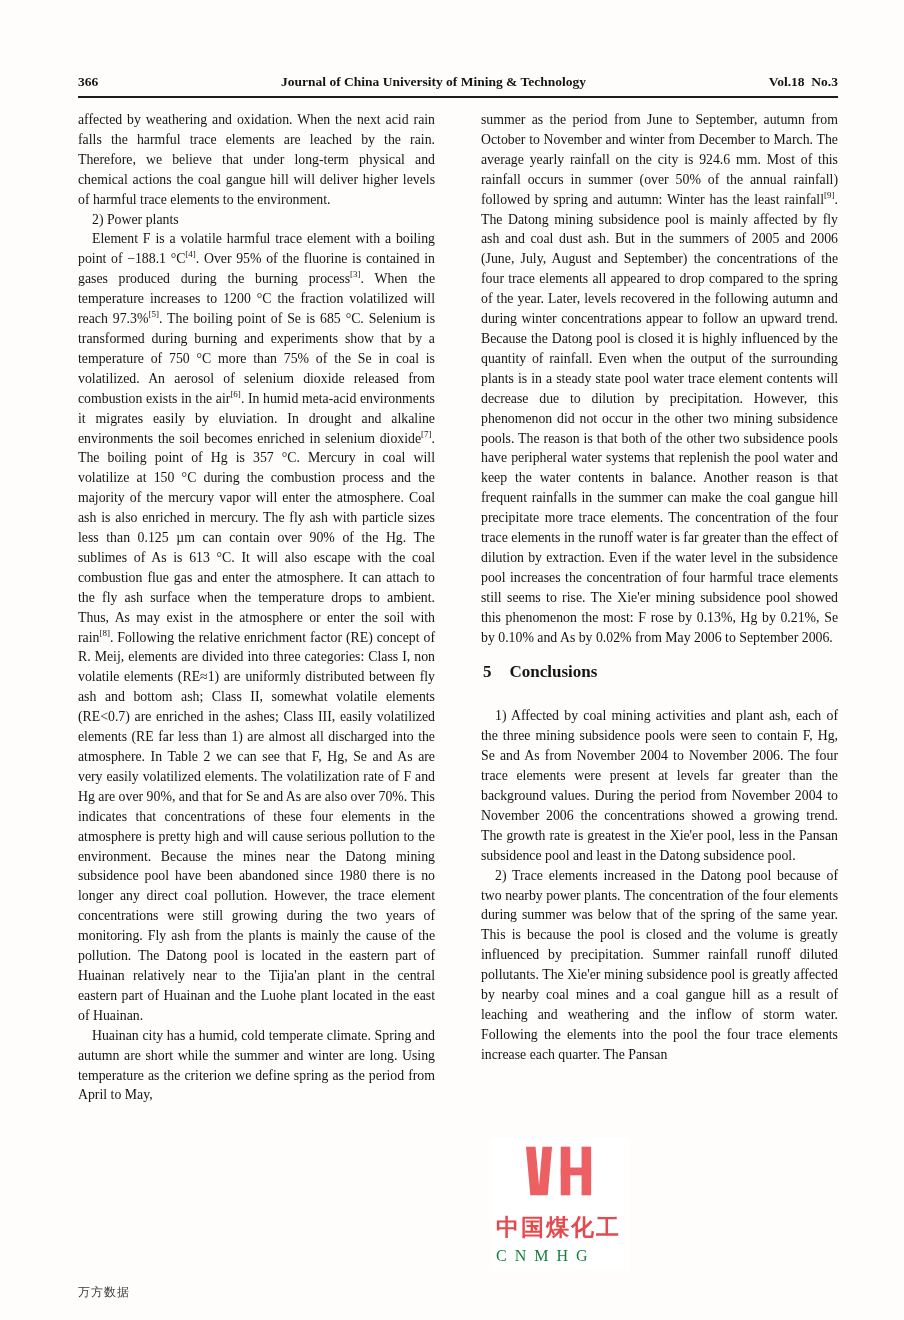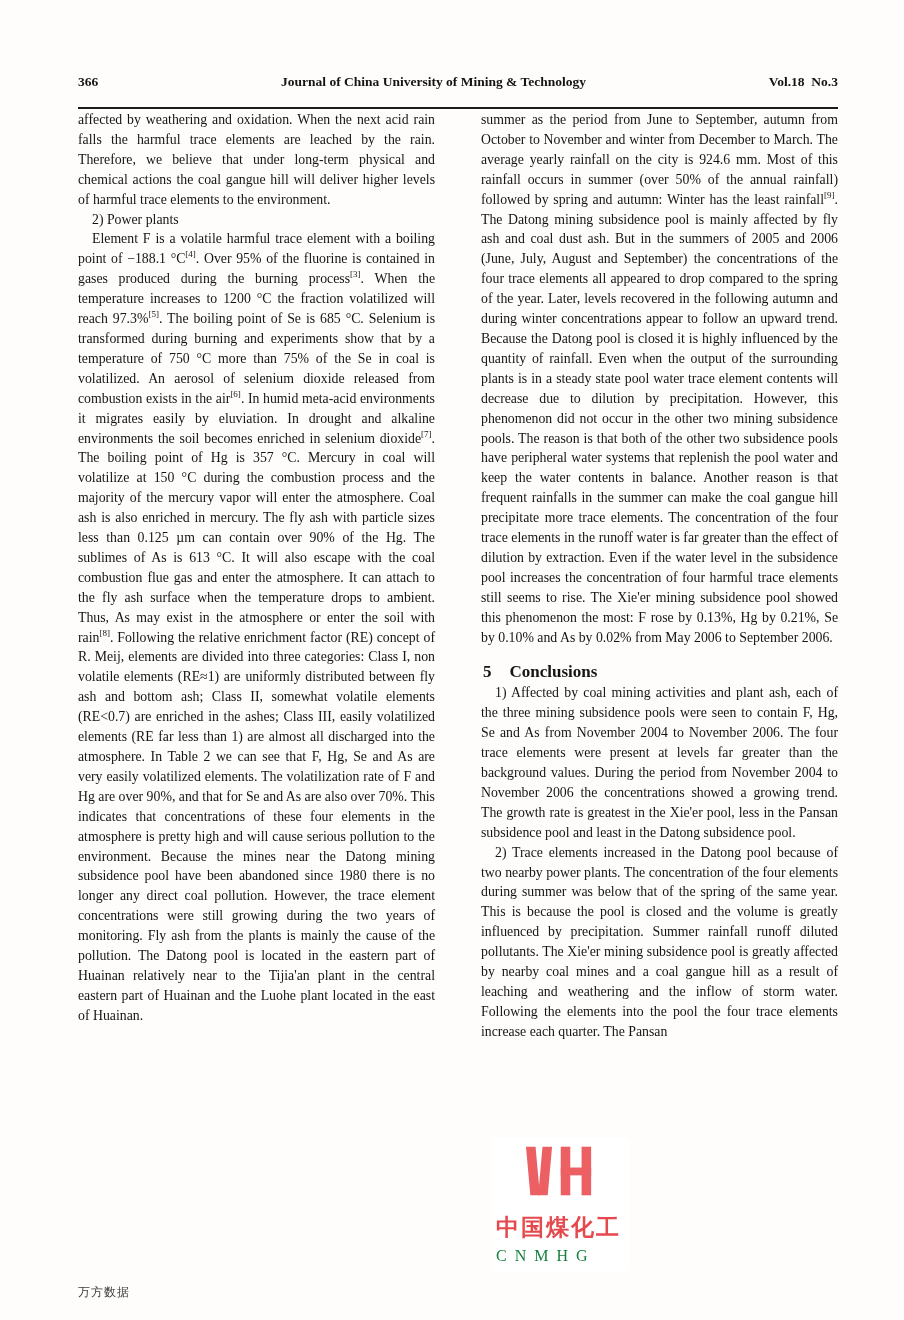--- a/index.html
+++ b/index.html
@@ -15,21 +15,21 @@
   }
   .page-header {
     position: absolute;
     left: 78px;
     right: 66px;
     top: 74px;
     display: flex;
     justify-content: space-between;
     align-items: baseline;
     border-bottom: 2px solid #1c1c1c;
-    padding-bottom: 17px;
+    padding-bottom: 6px;
     font-size: 13.5px;
   }
   .page-num { font-weight: bold; }
   .journal-title { font-weight: bold; }
   .vol-info { font-weight: bold; }
   .columns {
     position: absolute;
     left: 78px;
     top: 110px;
     width: 760px;
@@ -41,21 +41,21 @@
     font-size: 13.8px;
     line-height: 19.9px;
     text-align: justify;
   }
   .para { margin: 0; }
   .para.indent { text-indent: 14px; }
   sup { font-size: 9px; line-height: 0; }
   .section-heading {
     font-size: 17px;
     font-weight: bold;
-    margin: 15px 0 1px 2px;
+    margin: 15px 0 24px 2px;
     font-family: "Liberation Serif", serif;
   }
   .sec-num { margin-right: 18px; }
   .watermark {
     position: absolute;
     left: 492px;
     top: 1138px;
     display: flex;
     align-items: center;
     gap: 12px;
@@ -100,20 +100,21 @@
     <span class="journal-title">Journal of China University of Mining &amp; Technology</span>
     <span class="vol-info">Vol.18&nbsp;&nbsp;No.3</span>
   </header>
 
   <main class="columns">
 
     <section class="col">
       <p class="para">affected by weathering and oxidation. When the next acid rain falls the harmful trace elements are leached by the rain. Therefore, we believe that under long-term physical and chemical actions the coal gangue hill will deliver higher levels of harmful trace elements to the environment.</p>
       <p class="para indent">2) Power plants</p>
       <p class="para indent">Element F is a volatile harmful trace element with a boiling point of −188.1 °C<sup>[4]</sup>. Over 95% of the fluorine is contained in gases produced during the burning process<sup>[3]</sup>. When the temperature increases to 1200 °C the fraction volatilized will reach 97.3%<sup>[5]</sup>. The boiling point of Se is 685 °C. Selenium is transformed during burning and experiments show that by a temperature of 750 °C more than 75% of the Se in coal is volatilized. An aerosol of selenium dioxide released from combustion exists in the air<sup>[6]</sup>. In humid meta-acid environments it migrates easily by eluviation. In drought and alkaline environments the soil becomes enriched in selenium dioxide<sup>[7]</sup>. The boiling point of Hg is 357 °C. Mercury in coal will volatilize at 150 °C during the combustion process and the majority of the mercury vapor will enter the atmosphere. Coal ash is also enriched in mercury. The fly ash with particle sizes less than 0.125 µm can contain over 90% of the Hg. The sublimes of As is 613 °C. It will also escape with the coal combustion flue gas and enter the atmosphere. It can attach to the fly ash surface when the temperature drops to ambient. Thus, As may exist in the atmosphere or enter the soil with rain<sup>[8]</sup>. Following the relative enrichment factor (RE) concept of R. Meij, elements are divided into three categories: Class I, non volatile elements (RE≈1) are uniformly distributed between fly ash and bottom ash; Class II, somewhat volatile elements (RE&lt;0.7) are enriched in the ashes; Class III, easily volatilized elements (RE far less than 1) are almost all discharged into the atmosphere. In Table 2 we can see that F, Hg, Se and As are very easily volatilized elements. The volatilization rate of F and Hg are over 90%, and that for Se and As are also over 70%. This indicates that concentrations of these four elements in the atmosphere is pretty high and will cause serious pollution to the environment. Because the mines near the Datong mining subsidence pool have been abandoned since 1980 there is no longer any direct coal pollution. However, the trace element concentrations were still growing during the two years of monitoring. Fly ash from the plants is mainly the cause of the pollution. The Datong pool is located in the eastern part of Huainan relatively near to the Tijia'an plant in the central eastern part of Huainan and the Luohe plant located in the east of Huainan.</p>
+      <p class="para indent">Huainan city has a humid, cold temperate climate. Spring and autumn are short while the summer and winter are long. Using temperature as the criterion we define spring as the period from April to May,</p>
     </section>
 
     <section class="col">
       <p class="para">summer as the period from June to September, autumn from October to November and winter from December to March. The average yearly rainfall on the city is 924.6 mm. Most of this rainfall occurs in summer (over 50% of the annual rainfall) followed by spring and autumn: Winter has the least rainfall<sup>[9]</sup>. The Datong mining subsidence pool is mainly affected by fly ash and coal dust ash. But in the summers of 2005 and 2006 (June, July, August and September) the concentrations of the four trace elements all appeared to drop compared to the spring of the year. Later, levels recovered in the following autumn and during winter concentrations appear to follow an upward trend. Because the Datong pool is closed it is highly influenced by the quantity of rainfall. Even when the output of the surrounding plants is in a steady state pool water trace element contents will decrease due to dilution by precipitation. However, this phenomenon did not occur in the other two mining subsidence pools. The reason is that both of the other two subsidence pools have peripheral water systems that replenish the pool water and keep the water contents in balance. Another reason is that frequent rainfalls in the summer can make the coal gangue hill precipitate more trace elements. The concentration of the four trace elements in the runoff water is far greater than the effect of dilution by extraction. Even if the water level in the subsidence pool increases the concentration of four harmful trace elements still seems to rise. The Xie'er mining subsidence pool showed this phenomenon the most: F rose by 0.13%, Hg by 0.21%, Se by 0.10% and As by 0.02% from May 2006 to September 2006.</p>
       <h2 class="section-heading">
         <span class="sec-num">5</span><span class="sec-title">Conclusions</span>
       </h2>
       <p class="para indent">1) Affected by coal mining activities and plant ash, each of the three mining subsidence pools were seen to contain F, Hg, Se and As from November 2004 to November 2006. The four trace elements were present at levels far greater than the background values. During the period from November 2004 to November 2006 the concentrations showed a growing trend. The growth rate is greatest in the Xie'er pool, less in the Pansan subsidence pool and least in the Datong subsidence pool.</p>
       <p class="para indent">2) Trace elements increased in the Datong pool because of two nearby power plants. The concentration of the four elements during summer was below that of the spring of the same year. This is because the pool is closed and the volume is greatly influenced by precipitation. Summer rainfall runoff diluted pollutants. The Xie'er mining subsidence pool is greatly affected by nearby coal mines and a coal gangue hill as a result of leaching and weathering and the inflow of storm water. Following the elements into the pool the four trace elements increase each quarter. The Pansan</p>
     </section>

